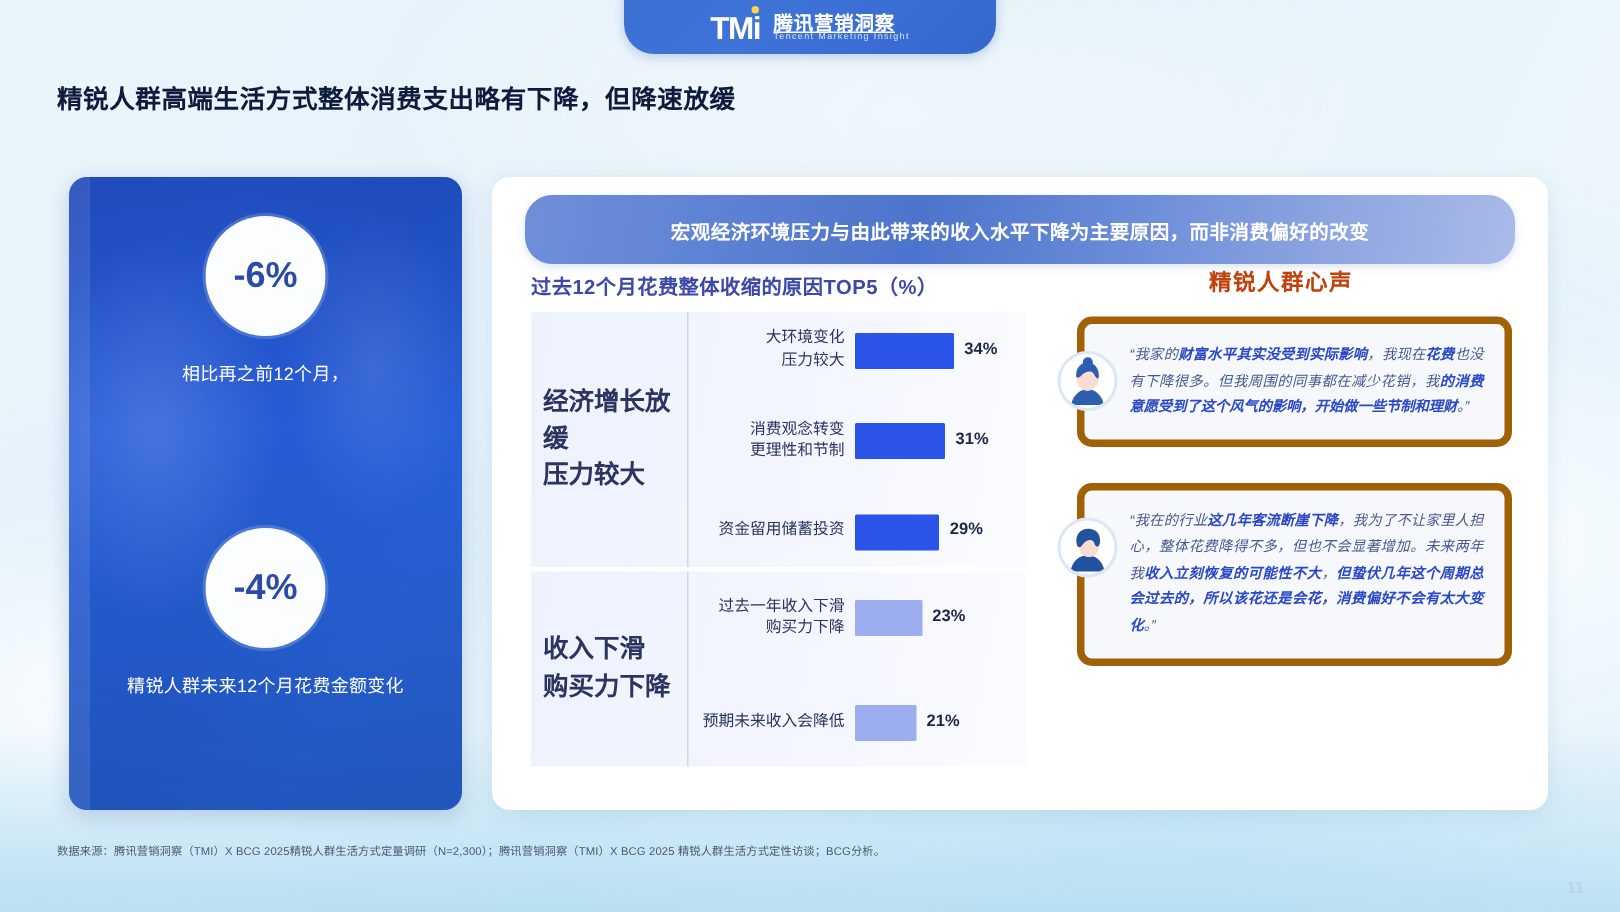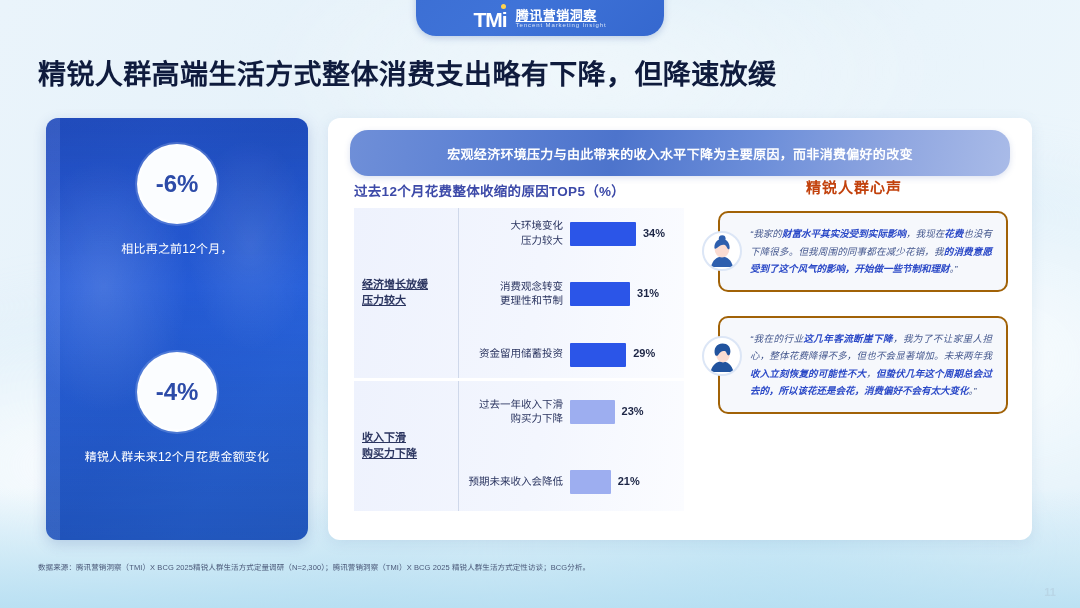--- a/index.html
+++ b/index.html
@@ -59,21 +59,21 @@
   .logo-dot {
     position: absolute; right: 1px; top: -5px;
     width: 5px; height: 5px; border-radius: 50%; background: #ffd34d;
   }
   .logo-cn { font-size: 13px; font-weight: bold; color: #fff; line-height: 1.05; letter-spacing: .5px; text-decoration: underline; }
   .logo-en { font-size: 6px; color: #d7e4f8; letter-spacing: .9px; line-height: 1.3; }
 
   
   .slide-title {
     position: absolute; left: 38px; top: 52px;
-    font-size: 28px; font-weight: bold; color: #0f1b3d;
+    font-size: 17px; font-weight: bold; color: #0f1b3d;
     letter-spacing: .4px;
   }
 
   
   .left-panel {
     position: absolute; left: 46px; top: 118px;
     width: 262px; height: 422px;
     border-radius: 12px;
     background:
       linear-gradient(160deg, rgba(40,86,220,.86) 0%, rgba(38,95,225,.88) 45%, rgba(45,110,230,.86) 100%),
@@ -142,23 +142,22 @@
     display: flex;
     background: linear-gradient(100deg, #eef2fd 0%, #f3f6fe 55%, #fbfcff 100%);
   }
   .group-1 { height: 170px; }
   .group-2 { height: 130px; margin-top: 3px; }
 
   .group-label {
     width: 104px;
     display: flex; align-items: center;
     padding-left: 8px;
-    font-size: 11px; font-weight: bold; color: #2b3560;
+    font-size: 17px; font-weight: bold; color: #2b3560;
     line-height: 1.45;
-    text-decoration: underline;
   }
   .group-bars {
     flex: 1; position: relative;
     display: flex; flex-direction: column; justify-content: space-around;
     padding: 10px 0;
     gap: 31px;
   }
   .bar-row {
     display: flex; align-items: center; gap: 0;
     height: 30px;
@@ -190,21 +189,21 @@
   .quotes-title {
     text-align: center; font-size: 15px; font-weight: bold;
     color: #c2410c; letter-spacing: 1px; margin-bottom: 14px;
   }
   .quote-card {
     position: relative;
     margin-left: 18px;
     background: #f6f8fc;
     border-radius: 10px;
     padding: 12px 14px 12px 30px;
-    border: 2px solid #a16207;
+    border: 5px solid #a16207;
   }
   .quote-card + .quote-card { margin-top: 24px; }
   .quote-text {
     font-size: 9.5px; line-height: 1.85; color: #46598f;
     font-style: italic; text-align: justify;
   }
   .quote-text b { color: #2b49c7; font-weight: bold; }
 
   .avatar {
     position: absolute; left: -18px; top: 18px;

